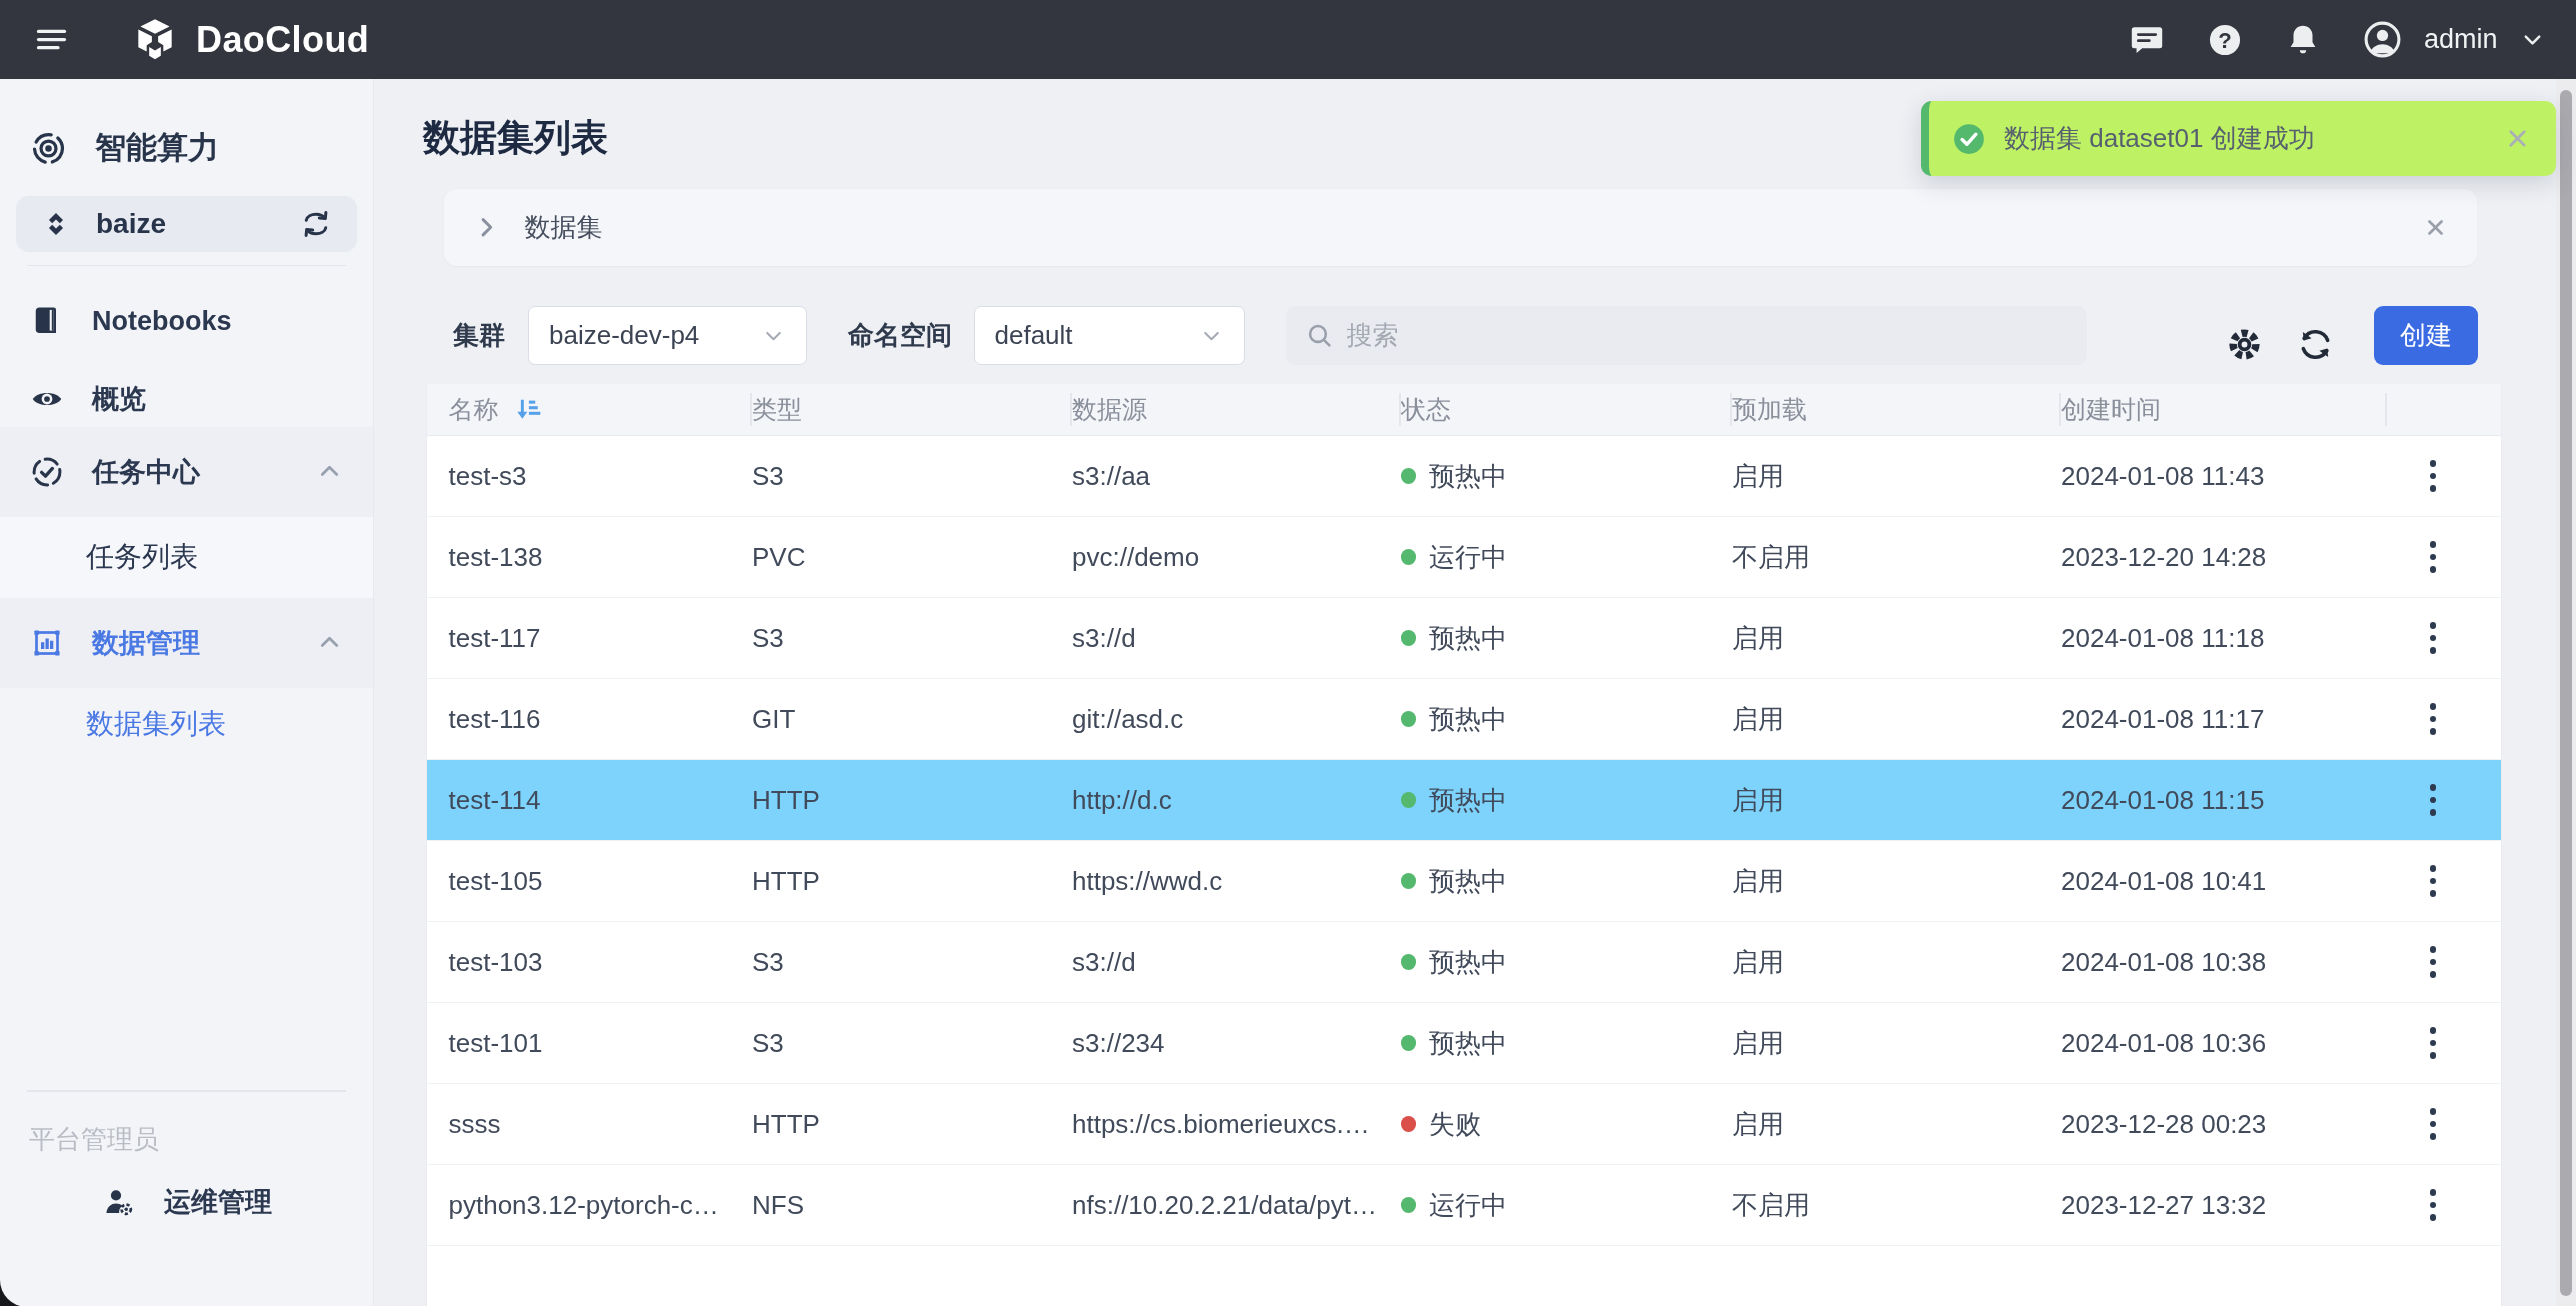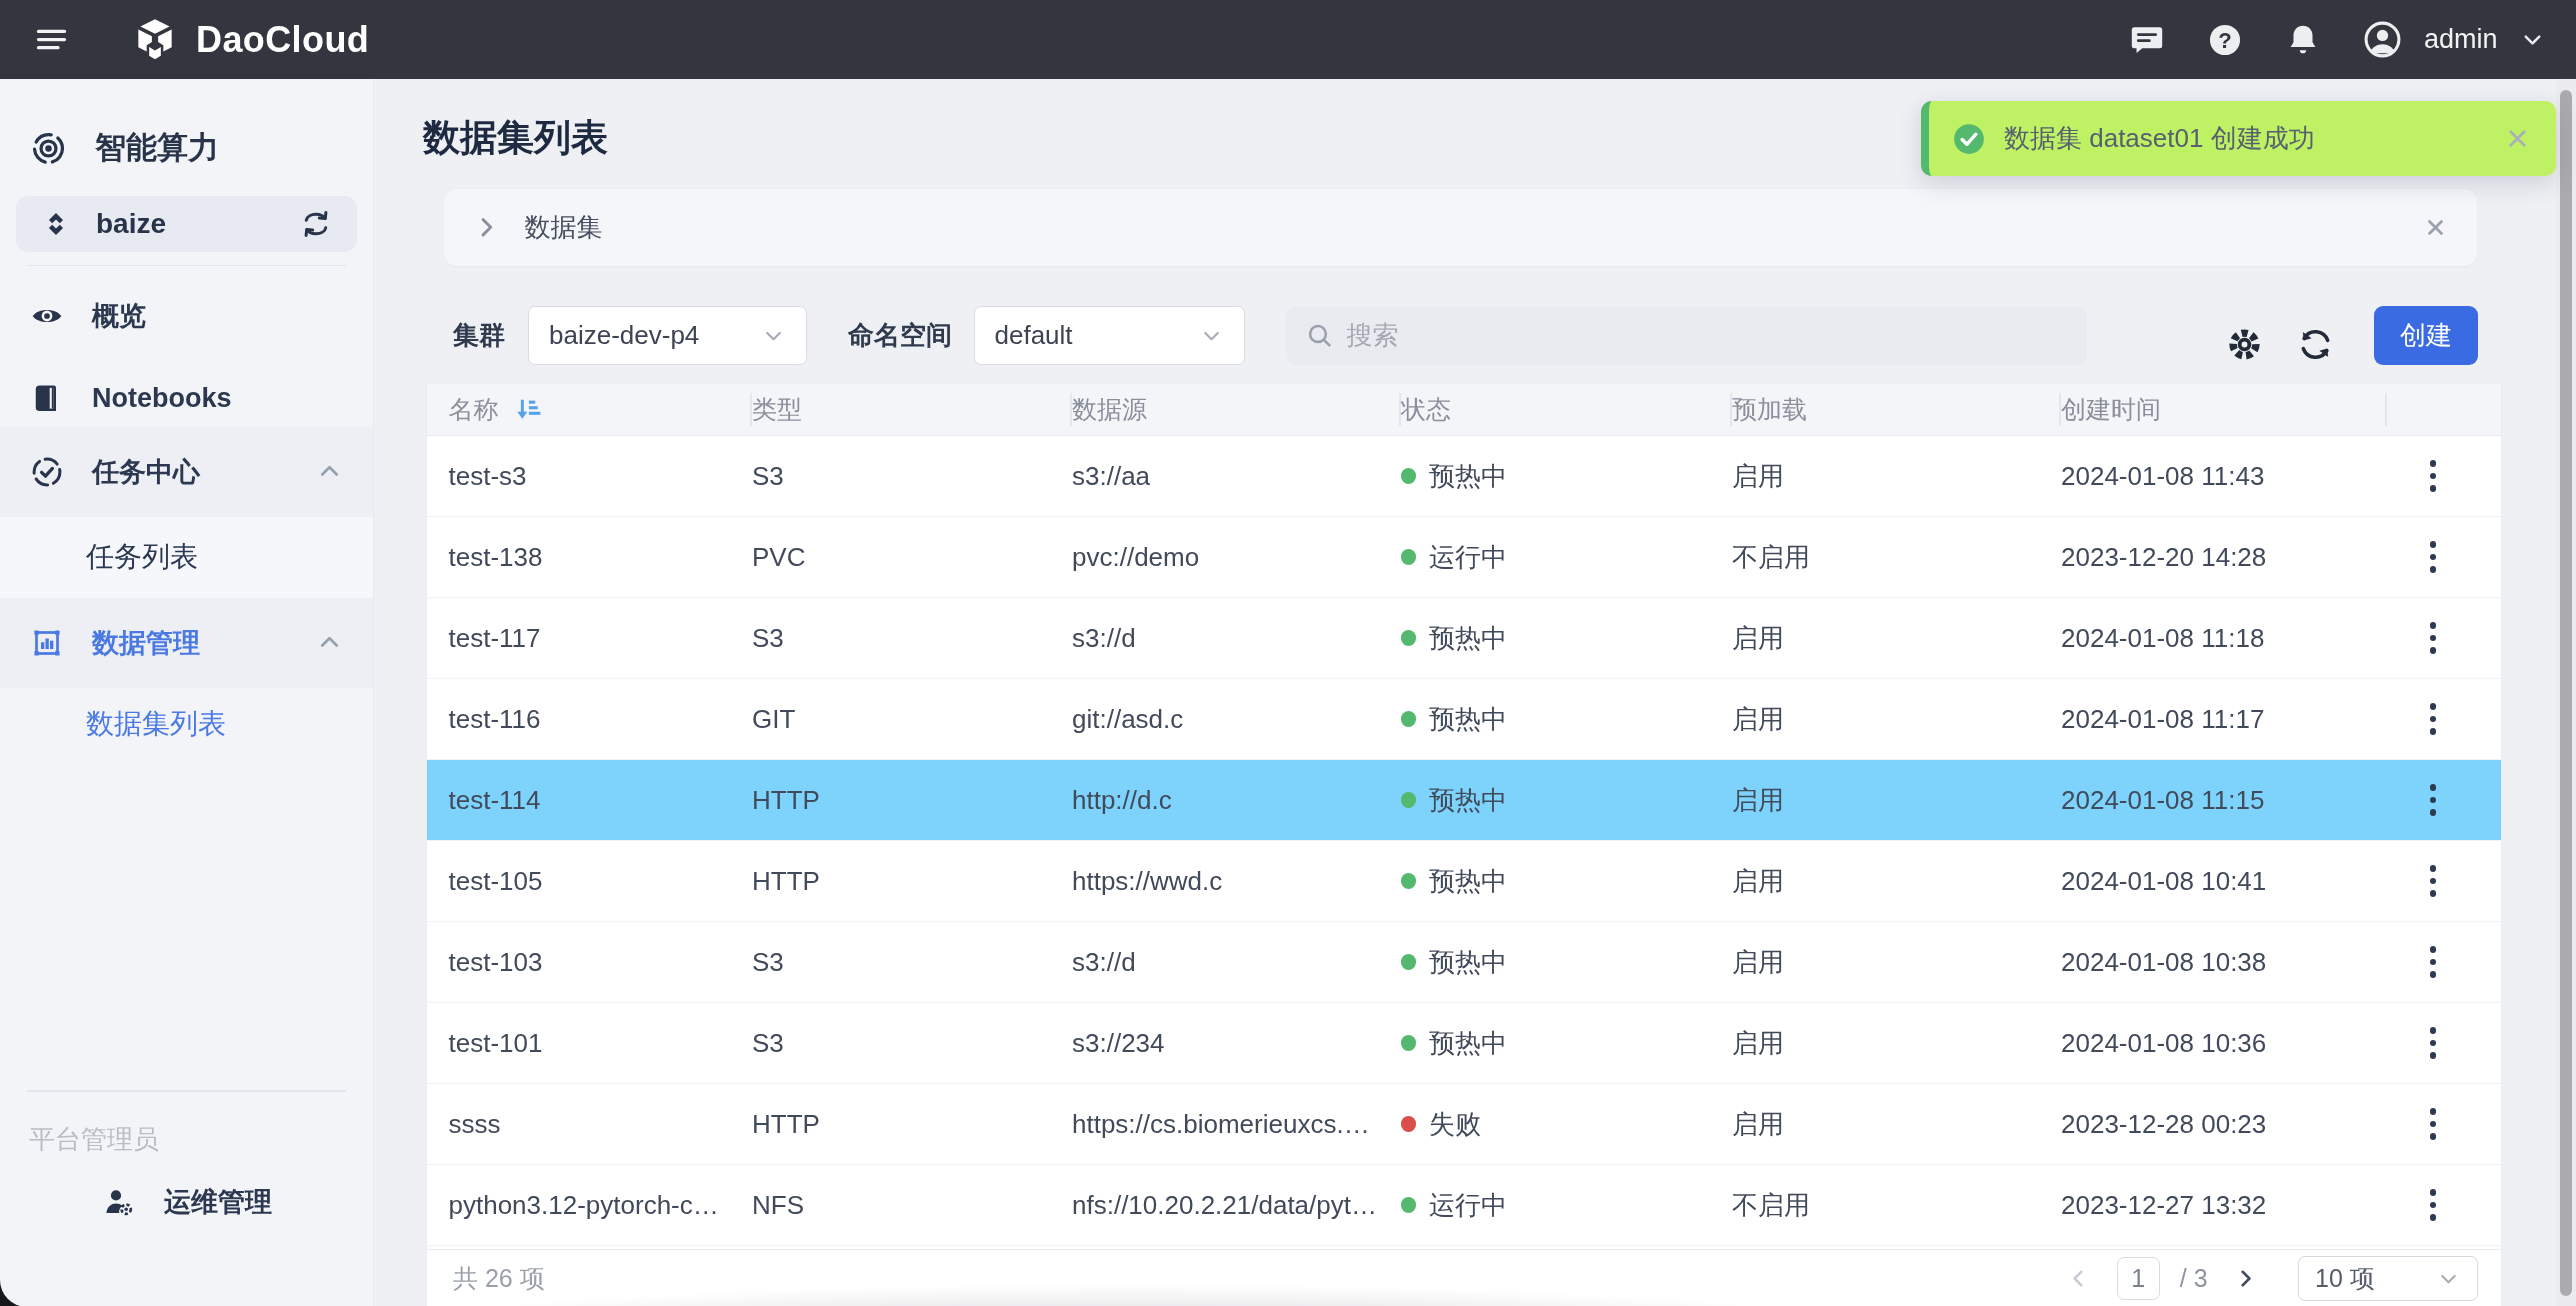--- a/index.html
+++ b/index.html
@@ -267,40 +267,40 @@
             <polyline points="18.6,4.4 18.2,8.4 14.2,8"></polyline>
             <path d="M18.5 14.5c-.5 2.7-3.5 4-6.5 4-2.6 0-4.8-1-6-2.6"></path>
             <polyline points="5.4,19.6 5.8,15.6 9.8,16"></polyline>
           </g>
         </svg>
     </span>
   </div>
 
   <div class="side-div"></div>
 
+  <div class="side-item m30">
+    <span>
+      <svg width="36" height="36" viewBox="0 0 24 24">
+          <path d="M7 3h9.5a1.5 1.5 0 0 1 1.5 1.5V20H7a2.5 2.5 0 0 1-2.5-2.5v-12A2.5 2.5 0 0 1 7 3z" fill="#28344a"></path>
+          <rect x="13.8" y="4.6" width="2.4" height="13.8" fill="#f3f4f8"></rect>
+          <rect x="15.2" y="4.6" width="1" height="13.8" fill="#28344a"></rect>
+        </svg>
+    </span>
+    <span class="lbl">Notebooks</span>
+  </div>
+
   <div class="side-item m24">
     <span>
       <svg width="36" height="36" viewBox="0 0 24 24">
           <path d="M2.5 12C6 6.6 18 6.6 21.5 12 18 17.4 6 17.4 2.5 12Z" fill="#28344a"></path>
           <circle cx="12" cy="12" r="3.6" fill="#f3f4f8"></circle>
           <circle cx="12" cy="12" r="1.9" fill="#28344a"></circle>
         </svg>
     </span>
     <span class="lbl">概览</span>
-  </div>
-
-  <div class="side-item m30">
-    <span>
-      <svg width="36" height="36" viewBox="0 0 24 24">
-          <path d="M7 3h9.5a1.5 1.5 0 0 1 1.5 1.5V20H7a2.5 2.5 0 0 1-2.5-2.5v-12A2.5 2.5 0 0 1 7 3z" fill="#28344a"></path>
-          <rect x="13.8" y="4.6" width="2.4" height="13.8" fill="#f3f4f8"></rect>
-          <rect x="15.2" y="4.6" width="1" height="13.8" fill="#28344a"></rect>
-        </svg>
-    </span>
-    <span class="lbl">Notebooks</span>
   </div>
 
   <div class="side-item open">
     <span>
       <svg width="36" height="36" viewBox="0 0 24 24">
           <circle cx="12" cy="12" r="8.6" fill="none" stroke="#28344a" stroke-width="2" stroke-dasharray="9 4" stroke-linecap="round"></circle>
           <polyline points="8.4,12.2 11,14.8 15.6,9.6" fill="none" stroke="#28344a" stroke-width="2.2" stroke-linecap="round" stroke-linejoin="round"></polyline>
         </svg>
     </span>
     <span class="lbl">任务中心</span>
@@ -666,43 +666,20 @@
           <div class="tcell c-act">
             <button class="kebab">
               <i></i>
               <i></i>
               <i></i>
             </button>
           </div>
         </div>
       </div>
 
-    <div class="tfoot">
-      <span class="total">共 26 项</span>
-      <div class="pager">
-        <span class="pg-btn">
-          <svg width="27" height="27" viewBox="0 0 24 24">
-              <polyline points="14.5,6 8.5,12 14.5,18" fill="none" stroke="#c9ccd4" stroke-width="2.2" stroke-linecap="round" stroke-linejoin="round"></polyline>
-            </svg>
-        </span>
-        <input class="pg-input" value="1" style="">
-        <span class="pg-suffix">/ 3</span>
-        <span class="pg-btn">
-          <svg width="27" height="27" viewBox="0 0 24 24">
-              <polyline points="9.5,6 15.5,12 9.5,18" fill="none" stroke="#424b5c" stroke-width="2.2" stroke-linecap="round" stroke-linejoin="round"></polyline>
-            </svg>
-        </span>
-        <div class="pg-size">
-          <span class="val">10 项</span>
-          <svg width="25" height="25" viewBox="0 0 24 24">
-              <polyline points="6,9.5 12,15.5 18,9.5" fill="none" stroke="#a6abb5" stroke-width="2" stroke-linecap="round" stroke-linejoin="round"></polyline>
-            </svg>
-        </div>
-      </div>
-    </div>
   </div>
 </div>
 
 <div class="toast">
   <span>
     <svg width="34" height="34" viewBox="0 0 32 32">
         <circle cx="16" cy="16" r="14" fill="#55b96d"></circle>
         <polyline points="9.5,16.5 14,21 22.5,11.5" fill="none" stroke="#fff" stroke-width="3.2" stroke-linecap="round" stroke-linejoin="round"></polyline>
       </svg>
   </span>

